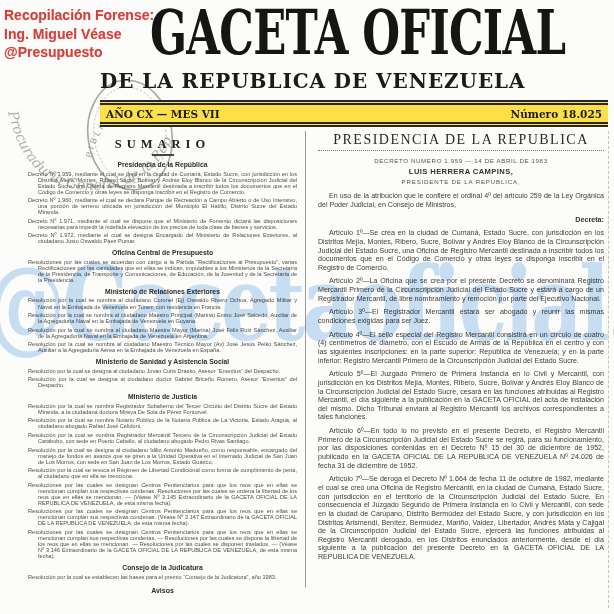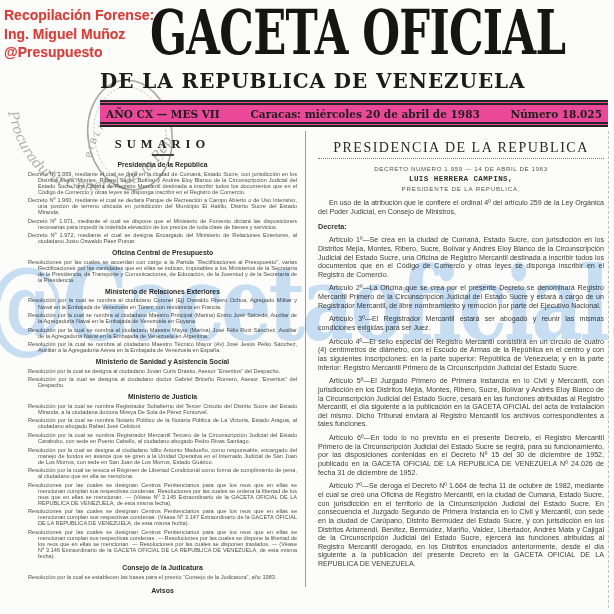--- a/index.html
+++ b/index.html
@@ -18,21 +18,21 @@
   .mast-sub{
     font-family:"DejaVu Serif",serif;font-weight:bold;font-size:21px;
     color:#1b1b19;white-space:nowrap;letter-spacing:1px;
     transform:scaleX(0.95);transform-origin:50% 0;margin-top:4px;
   }
   .dateband{
     position:absolute;left:100px;top:100px;width:508px;box-sizing:border-box;
     border-top:5px double #262624;border-bottom:5px double #262624;
     padding:3px 6px 2px 6px;display:flex;justify-content:space-between;align-items:baseline;
     font-family:"DejaVu Serif",serif;font-weight:bold;font-size:10.5px;color:#1d1d1b;
-    background:#ec4899;
+    background:#fde047;
   }
   
   .columns{position:absolute;left:28px;top:131px;right:5px;bottom:6px;display:flex;}
   .col-left{width:274px;padding-right:5px;box-sizing:border-box;}
   .divider{width:1px;background:#9a9a94;margin:0 3px;height:456px;}
   .col-right{flex:1;padding-left:9px;padding-right:4px;box-sizing:border-box;
     border-right:1px dashed #c4c4bc;}
   
   .sumario-title{
     text-align:center;font-family:"Liberation Serif",serif;font-weight:bold;
@@ -48,37 +48,37 @@
     color:#4e4e4a;text-align:justify;margin:0 0 2.5px 0;
     padding-left:10px;text-indent:-10px;
   }
   .avisos{
     text-align:center;font-family:"Liberation Sans",sans-serif;font-weight:bold;
     font-size:7px;color:#2c2c2a;margin-top:7px;
   }
   
   .pres-title{
     text-align:center;font-family:"Liberation Serif",serif;font-size:14px;
-    letter-spacing:1.5px;color:#2a2a28;padding-bottom:2px;margin-top:9px;
+    letter-spacing:1.5px;color:#2a2a28;padding-bottom:2px;margin-top:1px;
     border-bottom:1px dotted #777;white-space:nowrap;
   }
   .decree-meta{text-align:center;margin-top:6px;}
   .decree-num{font-family:"Liberation Sans",sans-serif;font-size:6.2px;
     letter-spacing:.6px;color:#55554f;}
-  .pres-name{font-family:Liberation Mono, monospace;font-weight:bold;
+  .pres-name{font-family:Liberation Sans, sans-serif;font-weight:bold;
     font-size:7.6px;color:#33332f;margin-top:3px;letter-spacing:.4px;}
   .pres-role{font-family:"Liberation Sans",sans-serif;font-size:6.2px;
     letter-spacing:.8px;color:#55554f;margin-top:2px;}
   .par{
     font-family:"Liberation Sans",sans-serif;font-size:7.1px;line-height:1.22;
     color:#3c3c38;text-align:justify;text-indent:11px;margin:5px 0 0 0;
   }
   .par.first{margin-top:7px;}
   .decreta{
-    text-align:left;font-family:"Liberation Sans",sans-serif;font-weight:bold;
+    text-align:right;font-family:"Liberation Sans",sans-serif;font-weight:bold;
     font-size:7.2px;color:#33332f;margin:6px 0 1px 0;
   }
   
   .stamp{position:absolute;left:0px;top:40px;opacity:.75;pointer-events:none;}
   
   .overlay-red{
     position:absolute;left:4px;top:6px;
     font-family:"Liberation Sans",sans-serif;font-weight:bold;
     font-size:14px;line-height:18.5px;color:#d4403c;
     text-shadow:0 0 1px rgba(212,64,60,.35);
@@ -116,21 +116,20 @@
     </text>
   </svg>
 
   <header class="masthead">
     <div class="mast-title">GACETA OFICIAL</div>
     <div class="mast-sub">DE LA REPUBLICA DE VENEZUELA</div>
   </header>
 
   <div class="dateband">
     <span>AÑO CX — MES VII</span>
-    <span>Caracas: miércoles 20 de abril de 1983</span>
     <span>Número 18.025</span>
   </div>
 
   <div class="columns">
 
     <div class="col-left">
       <div class="sumario-title">SUMARIO</div>
       <div class="sumario-rule"></div>
 
       <div class="sec-head">Presidencia de la República</div>
@@ -188,21 +187,21 @@
       <p class="par">Artículo 3º—El Registrador Mercantil estará ser abogado y reunir las mismas condiciones exigidas para ser Juez.</p>
       <p class="par">Artículo 4º—El sello especial del Registro Mercantil consistirá en un círculo de cuatro (4) centímetros de diámetro, con el Escudo de Armas de la República en el centro y con las siguientes inscripciones: en la parte superior: República de Venezuela; y en la parte inferior: Registro Mercantil Primero de la Circunscripción Judicial del Estado Sucre.</p>
       <p class="par">Artículo 5º—El Juzgado Primero de Primera Instancia en lo Civil y Mercantil, con jurisdicción en los Distritos Mejía, Montes, Ribero, Sucre, Bolívar y Andrés Eloy Blanco de la Circunscripción Judicial del Estado Sucre, cesará en las funciones atribuidas al Registro Mercantil, el día siguiente a la publicación en la GACETA OFICIAL del acta de instalación del mismo. Dicho Tribunal enviará al Registro Mercantil los archivos correspondientes a tales funciones.</p>
       <p class="par">Artículo 6º—En todo lo no previsto en el presente Decreto, el Registro Mercantil Primero de la Circunscripción Judicial del Estado Sucre se regirá, para su funcionamiento, por las disposiciones contenidas en el Decreto Nº 15 del 30 de diciembre de 1952, publicado en la GACETA OFICIAL DE LA REPUBLICA DE VENEZUELA Nº 24.026 de fecha 31 de diciembre de 1952.</p>
       <p class="par">Artículo 7º—Se deroga el Decreto Nº 1.664 de fecha 11 de octubre de 1982, mediante el cual se creó una Oficina de Registro Mercantil, en la ciudad de Cumaná, Estado Sucre, con jurisdicción en el territorio de la Circunscripción Judicial del Estado Sucre. En consecuencia el Juzgado Segundo de Primera Instancia en lo Civil y Mercantil, con sede en la ciudad de Carúpano, Distrito Bermúdez del Estado Sucre, y con jurisdicción en los Distritos Arismendi, Benítez, Bermúdez, Mariño, Valdez, Libertador, Andrés Mata y Cajigal de la Circunscripción Judicial del Estado Sucre, ejercerá las funciones atribuidas al Registro Mercantil derogado, en los Distritos enunciados anteriormente, desde el día siguiente a la publicación del presente Decreto en la GACETA OFICIAL DE LA REPUBLICA DE VENEZUELA.</p>
     </div>
   </div>
 
   <div class="overlay-red">
     <div>Recopilación Forense:</div>
-    <div>Ing. Miguel Muñoz</div>
+    <div>Ing. Miguel Véase</div>
     <div>@Presupuesto</div>
   </div>
 
   <div class="watermark">
     <span class="wm-main">@Gacetaoficial</span><span class="wm-dot">.</span>
   </div>
 
 </div>
 
 </body></html>

